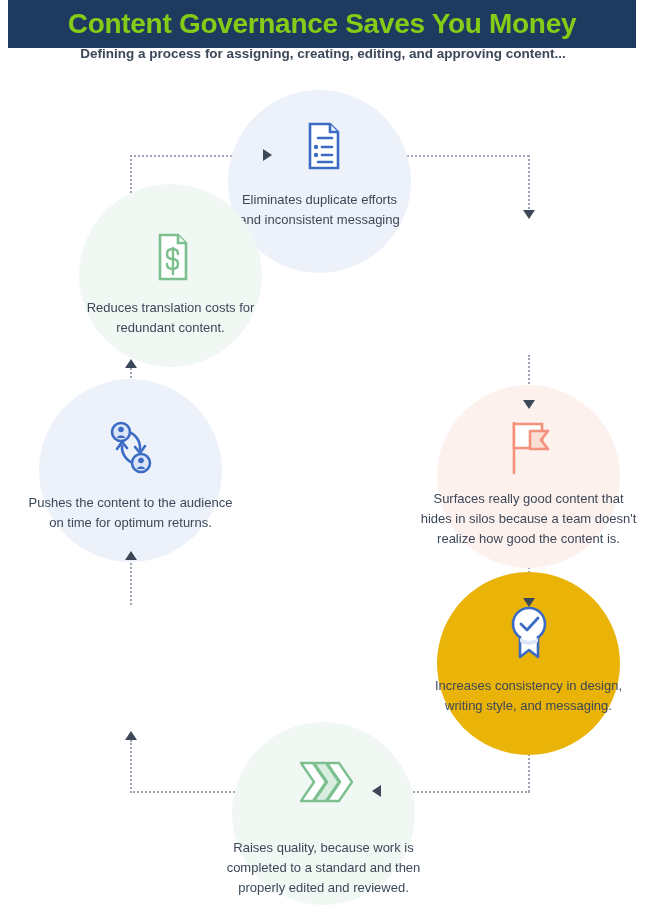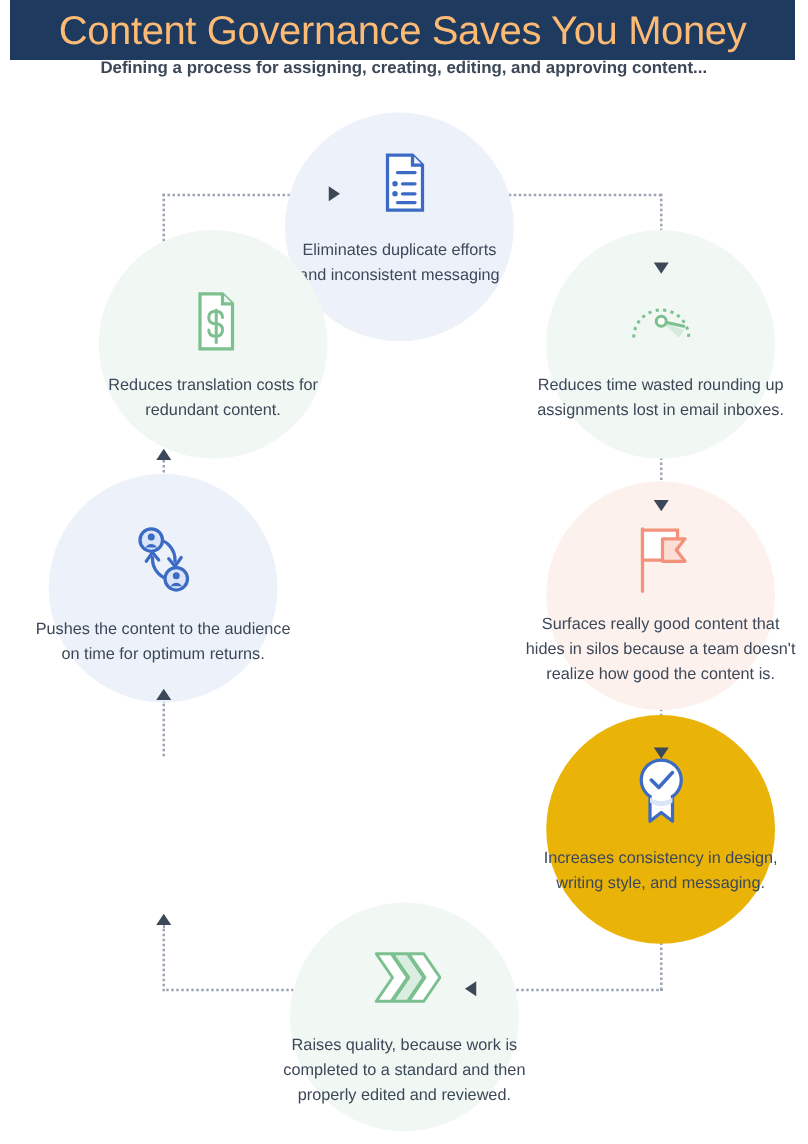--- a/index.html
+++ b/index.html
@@ -19,23 +19,23 @@
     left: 8px;
     top: 0px;
     width: 628px;
     height: 48px;
     background: #1e3a5f;
     display: flex;
     align-items: center;
     justify-content: center;
   }
   .header-title {
-    color: #fdba74;
-    font-size: 32px;
-    font-weight: normal;
+    color: #84cc16;
+    font-size: 28px;
+    font-weight: bold;
     letter-spacing: -0.3px;
     white-space: nowrap;
   }
   .subtitle {
     position: absolute;
     left: 0;
     top: 46px;
     width: 646px;
     text-align: center;
     font-size: 13.5px;
@@ -182,32 +182,20 @@
         <path d="M11 4 H29 L37 12 V48 H11 Z" stroke="#7cc08f" stroke-width="2.6" fill="#ffffff"></path>
         <path d="M29 4 V12 H37" stroke="#7cc08f" stroke-width="2.6" fill="#f1f8f4"></path>
         <line x1="24" y1="17" x2="24" y2="43" stroke="#7cc08f" stroke-width="2.4" stroke-linecap="round"></line>
         <path d="M29 23 q0-5 -5.5-5 q-5.5 0 -5.5 5 q0 5 5.5 5 q5.5 0 5.5 5 q0 5 -5.5 5 q-5.5 0 -5.5 -5" stroke="#7cc08f" stroke-width="2.4" fill="none" stroke-linecap="round"></path>
       </svg>
     </div>
     <div class="node-label" style="margin-top:10px;">Reduces translation costs for
 redundant content.</div>
   </div>
 
-  <div class="node" style="left:437px; top:184px; width:183px; height:183px; background:#f1f8f4; padding-top:42px;">
-    <div class="node-icon">
-      <svg width="58" height="46" viewBox="0 0 58 46" fill="none">
-        <path d="M7 36 a22 22 0 1 1 44 0" stroke="#7cc08f" stroke-width="2.4" fill="none" stroke-dasharray="2.5 3.5"></path>
-        <path d="M29 23 L47 30 a19 19 0 0 1 -4 6 Z" fill="#cfe8d7" opacity="0.85"></path>
-        <line x1="29" y1="23" x2="47" y2="27" stroke="#7cc08f" stroke-width="2.4" stroke-linecap="round"></line>
-        <circle cx="29" cy="23" r="4" stroke="#7cc08f" stroke-width="2.4" fill="#ffffff"></circle>
-      </svg>
-    </div>
-    <div class="node-label" style="margin-top:10px;">Reduces time wasted rounding up
-assignments lost in email inboxes.</div>
-  </div>
 
   <div class="node" style="left:39px; top:379px; width:183px; height:183px; background:#edf2fa; padding-top:38px;align-items:center;">
     <div class="node-icon">
       <svg width="62" height="58" viewBox="0 0 62 58" fill="none">
         <path d="M24 12 a17 17 0 0 1 16 18" stroke="#3b6bc4" stroke-width="2.6" fill="none" stroke-linecap="round"></path>
         <path d="M35 28 l5 6 l5 -7" stroke="#3b6bc4" stroke-width="2.6" fill="none" stroke-linecap="round" stroke-linejoin="round"></path>
         <path d="M38 45 a17 17 0 0 1 -16 -18" stroke="#3b6bc4" stroke-width="2.6" fill="none" stroke-linecap="round"></path>
         <path d="M27 29 l-5 -6 l-5 7" stroke="#3b6bc4" stroke-width="2.6" fill="none" stroke-linecap="round" stroke-linejoin="round"></path>
         <circle cx="21" cy="13" r="9" stroke="#3b6bc4" stroke-width="2.6" fill="#dbe5f7"></circle>
         <circle cx="21" cy="10.5" r="2.8" fill="#3b6bc4"></circle>
@@ -250,18 +238,18 @@
   </div>
 
   <div class="node" style="left:232px; top:722px; width:183px; height:183px; background:#f1f8f4; padding-top:30px;">
     <div class="node-icon">
       <svg width="58" height="52" viewBox="0 0 58 52" fill="none">
         <path d="M6 6 H18 L31 25 L18 44 H6 L19 25 Z" stroke="#7cc08f" stroke-width="2.4" fill="#ffffff" stroke-linejoin="round"></path>
         <path d="M19 6 H31 L44 25 L31 44 H19 L32 25 Z" stroke="#7cc08f" stroke-width="2.4" fill="#d9eee1" stroke-linejoin="round"></path>
         <path d="M32 6 H44 L57 25 L44 44 H32 L45 25 Z" stroke="#7cc08f" stroke-width="2.4" fill="#ffffff" stroke-linejoin="round"></path>
       </svg>
     </div>
-    <div class="node-label" style="margin-top:12px;">Raises quality, because work is
+    <div class="node-label" style="margin-top:24px;">Raises quality, because work is
 completed to a standard and then
 properly edited and reviewed.</div>
   </div>
 
 </div>
 
 </body></html>

